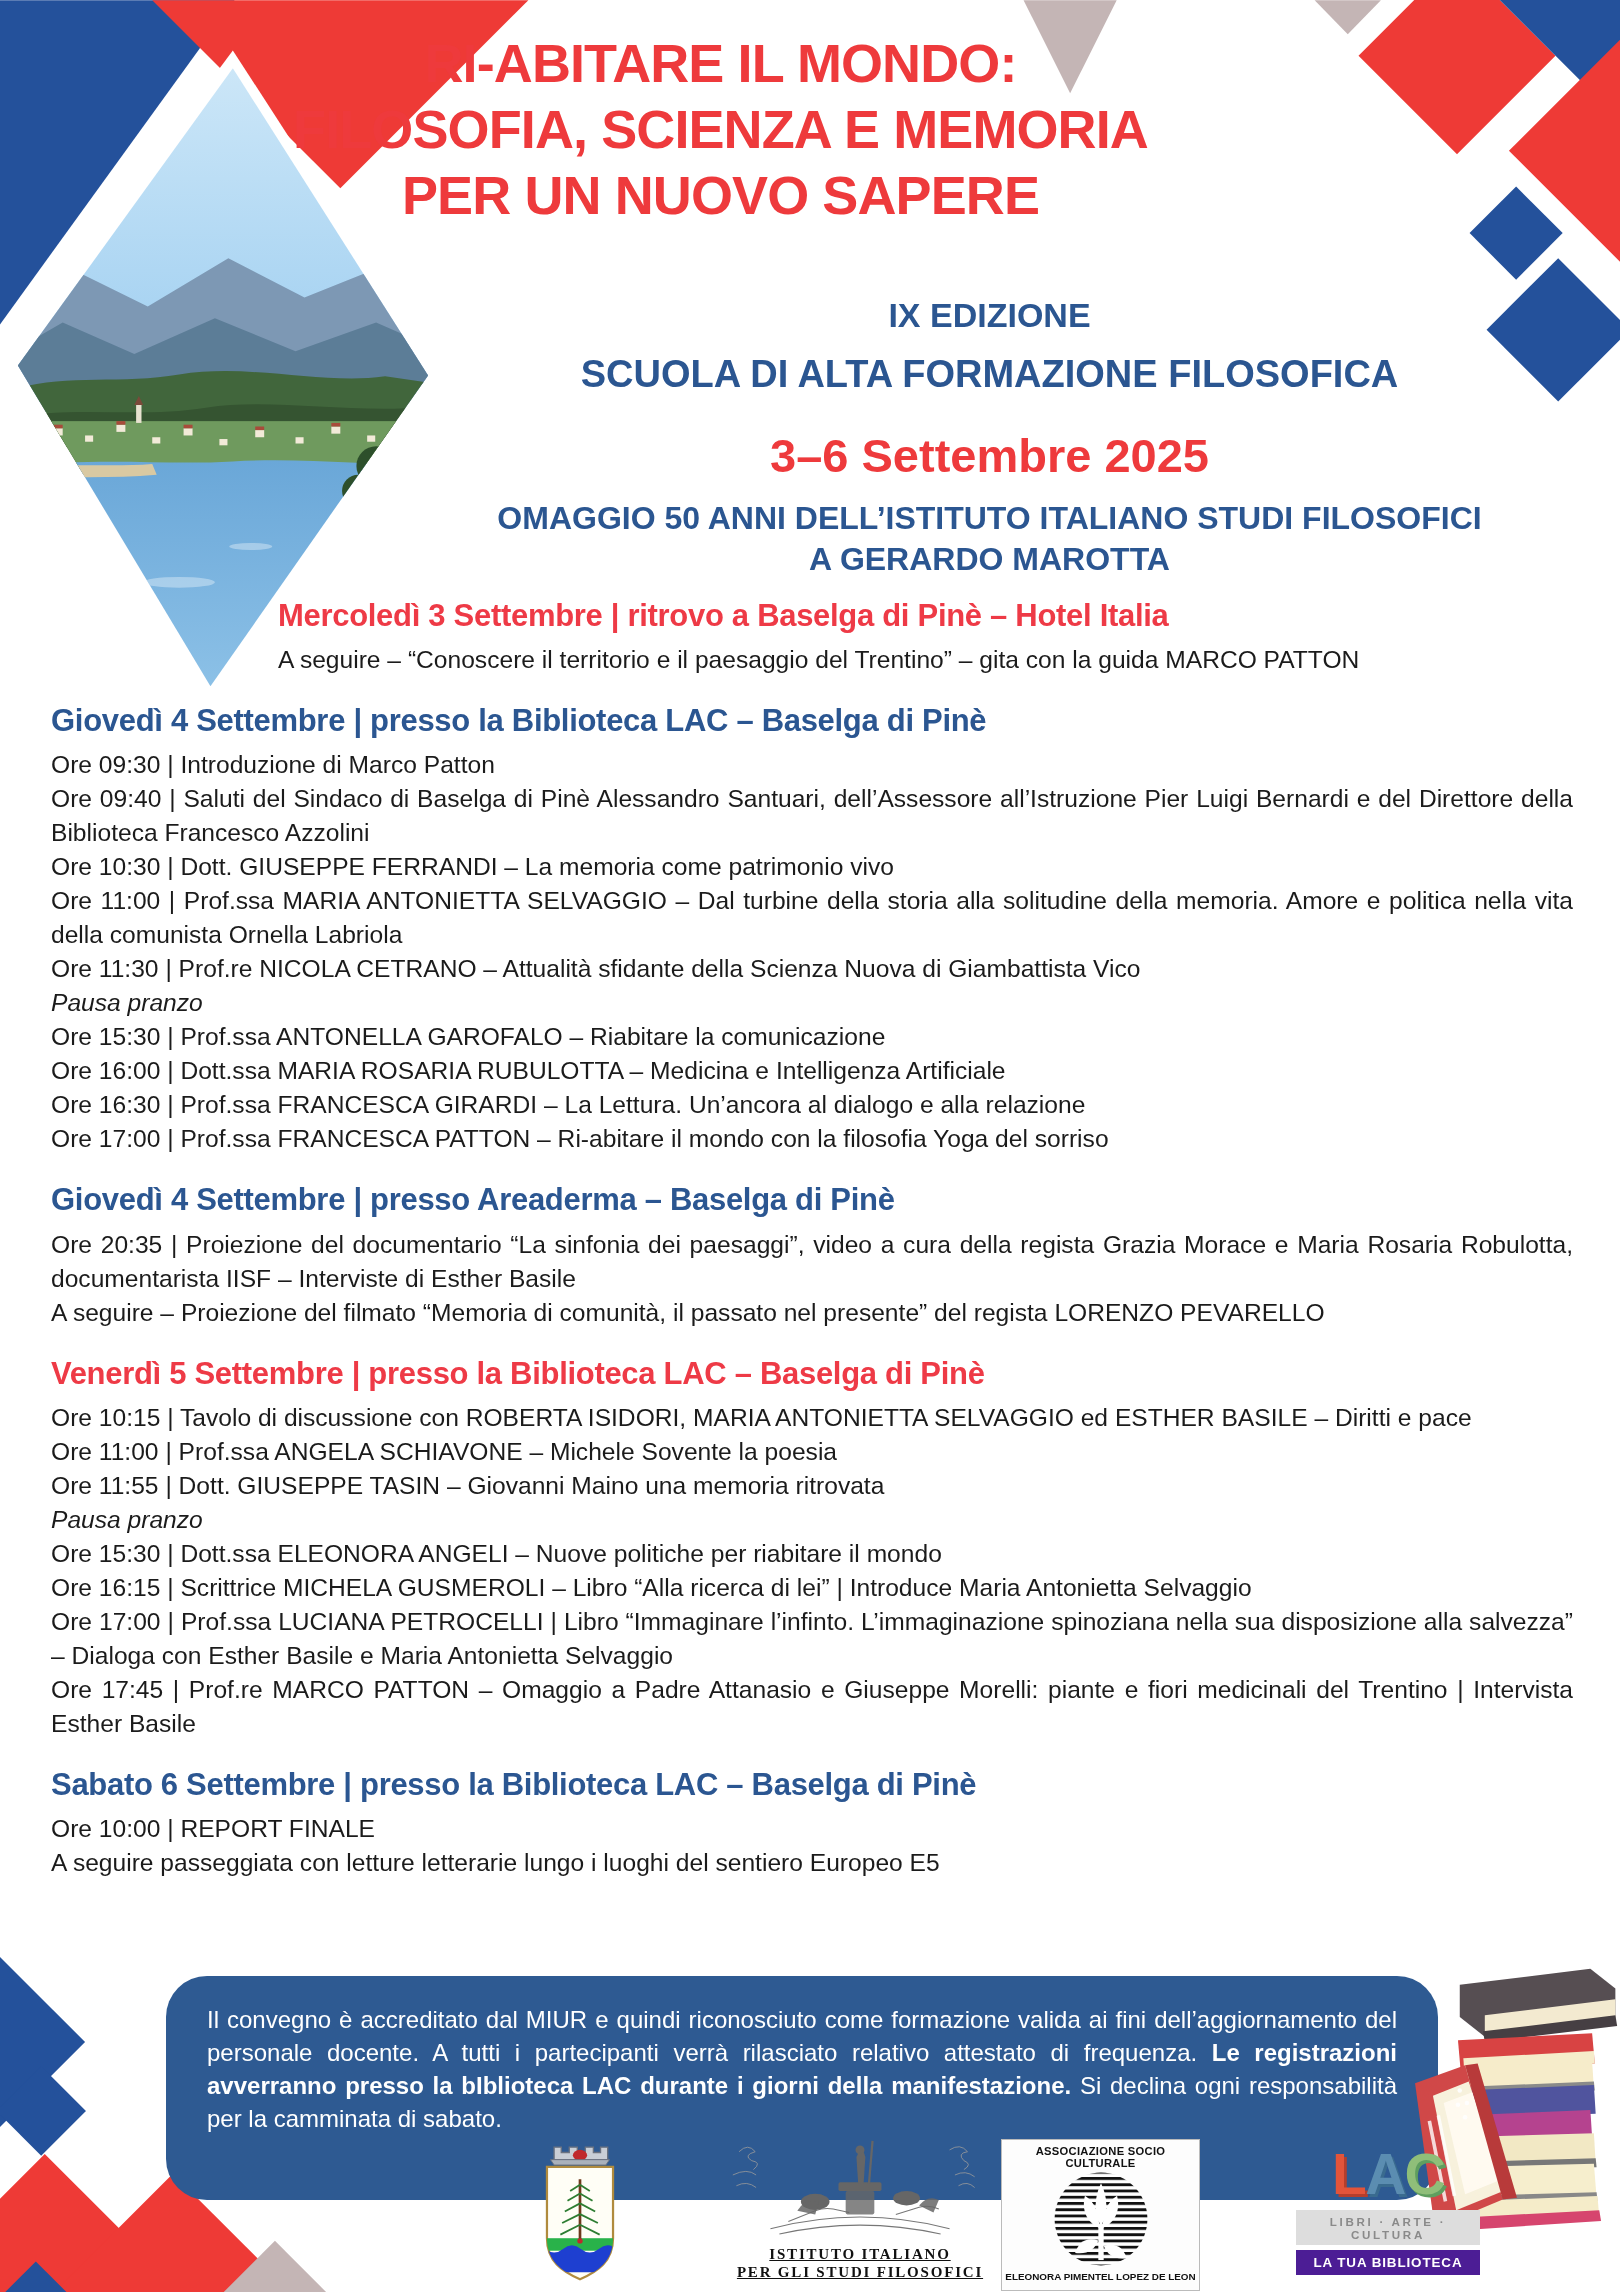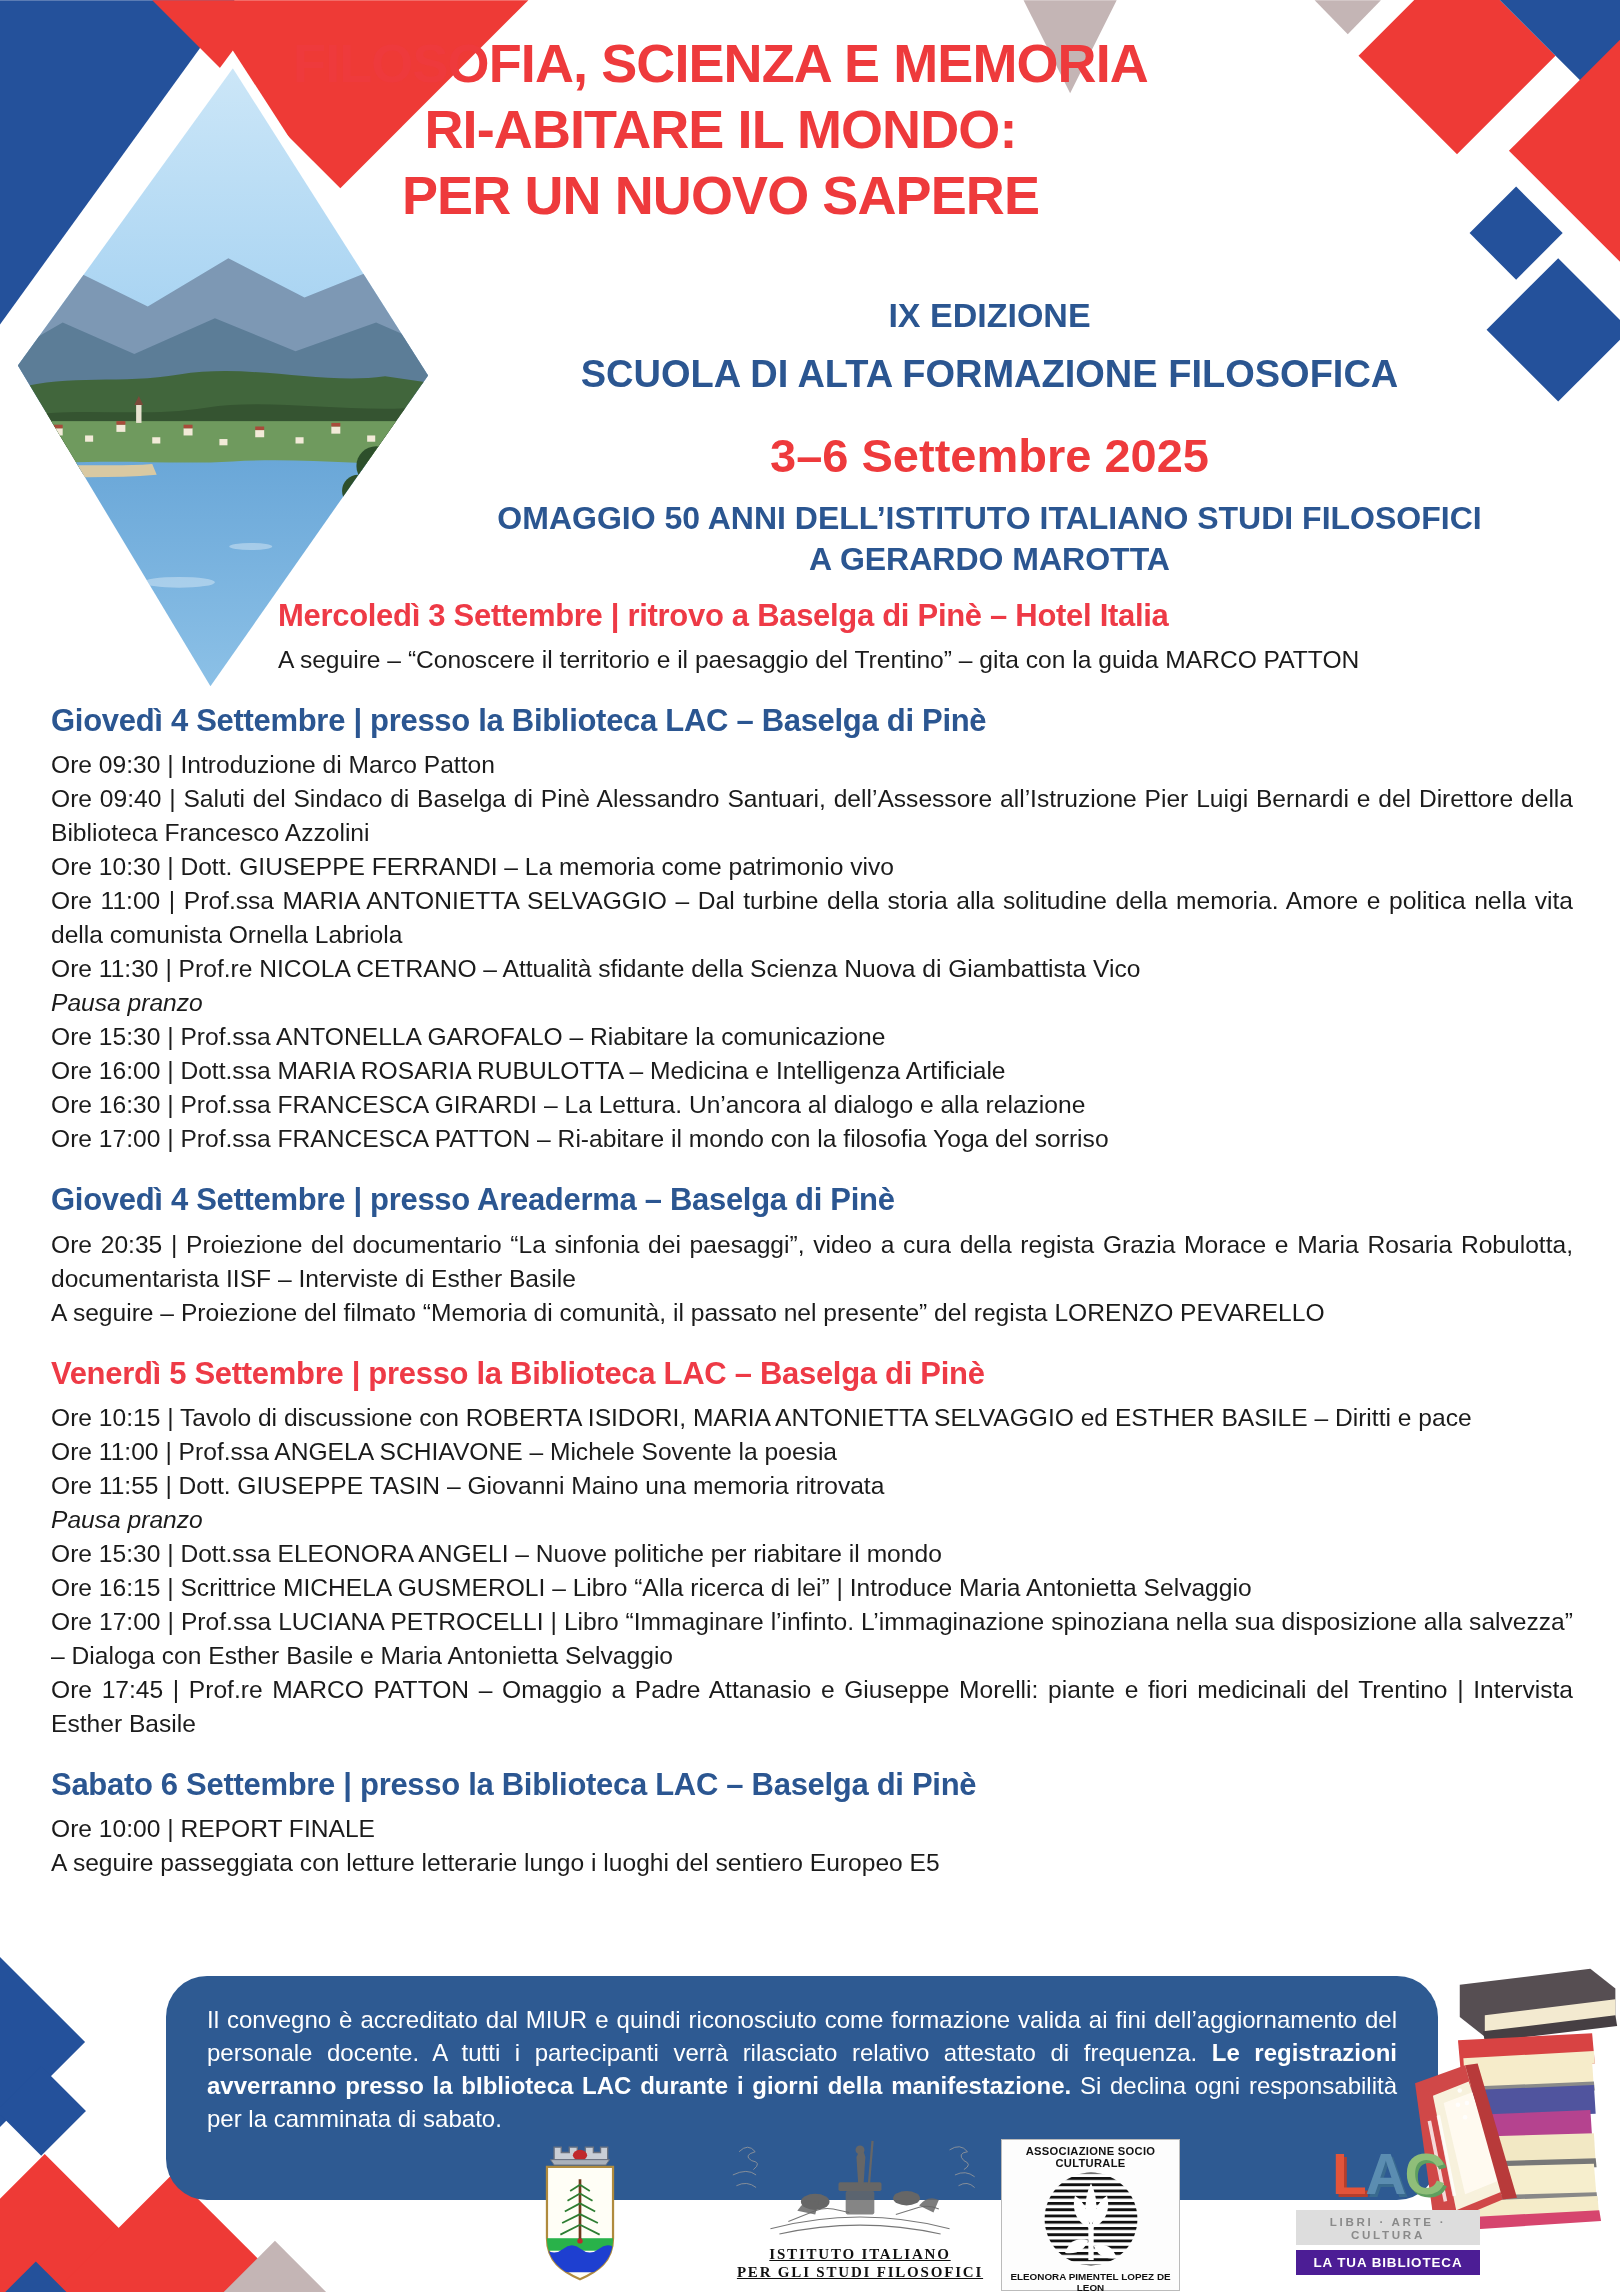--- a/index.html
+++ b/index.html
@@ -38,21 +38,21 @@
   .notice{
     position:absolute;left:166px;top:1976px;width:1272px;height:224px;
     background:#2e5a92;border-radius:41px;box-sizing:border-box;
     padding:27px 41px;color:#ffffff;font-size:24px;line-height:33px;text-align:justify;
   }
 
   
   .iisf{position:absolute;left:654px;top:2139px;width:412px;height:154px;text-align:center;}
   .iisf .caption{font-family:"Liberation Serif", serif;font-weight:700;color:#111;
                  font-size:15px;line-height:18px;letter-spacing:1.8px;text-decoration:underline;}
-  .assoc{position:absolute;left:1001px;top:2139px;width:179px;height:152px;background:#fdfdfd;
+  .assoc{position:absolute;left:1001px;top:2139px;width:199px;height:152px;background:#fdfdfd;
          border:0.9px solid #bbb;box-sizing:border-box;text-align:center;}
   .assoc .top{font-size:11.2px;font-weight:700;color:#111;margin-top:4.5px;letter-spacing:0.3px;}
   .assoc .bottom{font-size:9.9px;font-weight:700;color:#111;margin-top:2.7px;}
   .lac{position:absolute;left:1296px;top:2146px;width:184px;text-align:center;}
   .lac-letters{font-size:57px;font-weight:700;line-height:57px;letter-spacing:-1.8px;}
   .lac-letters .l{color:#e2543a;text-shadow:2.7px 2.7px 0 #b53e2c;}
   .lac-letters .a{color:#5b8db1;text-shadow:2.7px 2.7px 0 #3a6b8f;}
   .lac-letters .c{color:#8fbe79;text-shadow:2.7px 2.7px 0 #5f9e5f;}
   .lac-bar1{margin-top:7.2px;background:#dddddd;color:#8a8a8a;font-size:11.6px;font-weight:700;
             letter-spacing:2.7px;padding:4.5px 0;}
@@ -139,22 +139,22 @@
 
     <polygon points="0,2185 95,2280 0,2375 -95,2280" fill="#24519b"></polygon>
     <polygon points="46,2307 96,2357 46,2407 -4,2357" fill="#24519b"></polygon>
     <polygon points="50,2405 215,2570 50,2735 -115,2570" fill="#ee3a36"></polygon>
     <polygon points="193,2427 341,2575 193,2723 45,2575" fill="#ee3a36"></polygon>
     <polygon points="40,2525 80,2565 40,2605 0,2565" fill="#24519b"></polygon>
     <polygon points="307,2502 377,2572 307,2642 237,2572" fill="#c4b5b5"></polygon>
   </svg>
 
   <div class="title-block">
+    <div class="title-line">RI-ABITARE IL MONDO:</div>
     <div class="title-line">FILOSOFIA, SCIENZA E MEMORIA</div>
-    <div class="title-line">RI-ABITARE IL MONDO:</div>
     <div class="title-line">PER UN NUOVO SAPERE</div>
   </div>
   <div class="edition">IX EDIZIONE</div>
   <div class="school">SCUOLA DI ALTA FORMAZIONE FILOSOFICA</div>
   <div class="dates">3–6 Settembre 2025</div>
   <div class="homage">
     <div>OMAGGIO 50 ANNI DELL’ISTITUTO ITALIANO STUDI FILOSOFICI</div>
     <div>A GERARDO MAROTTA</div>
   </div>
 

